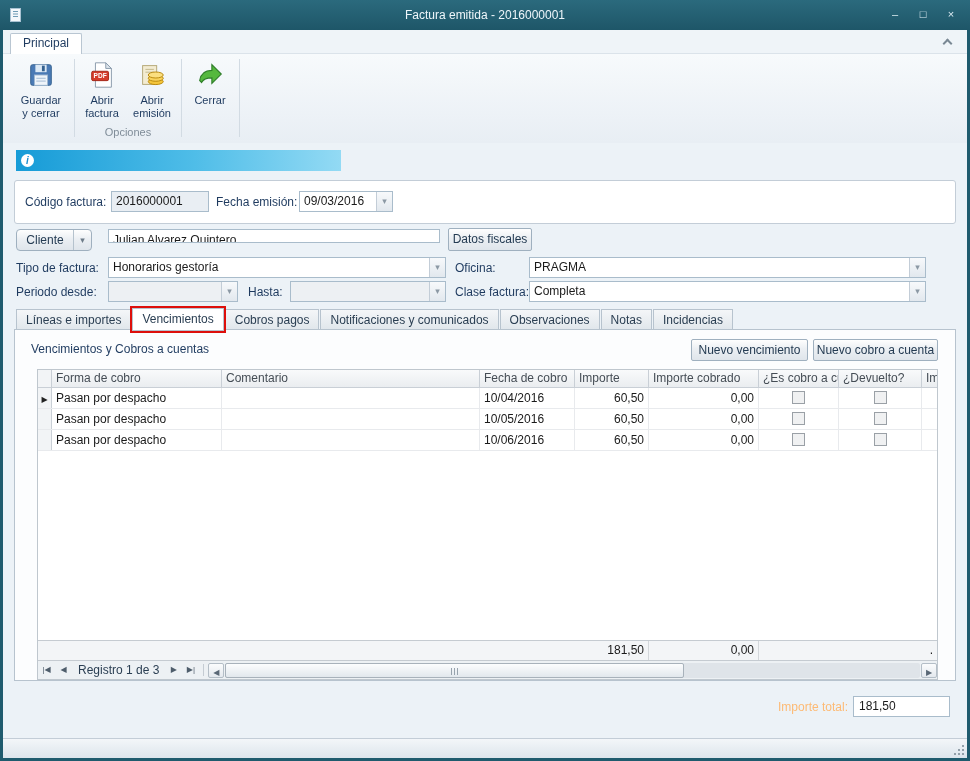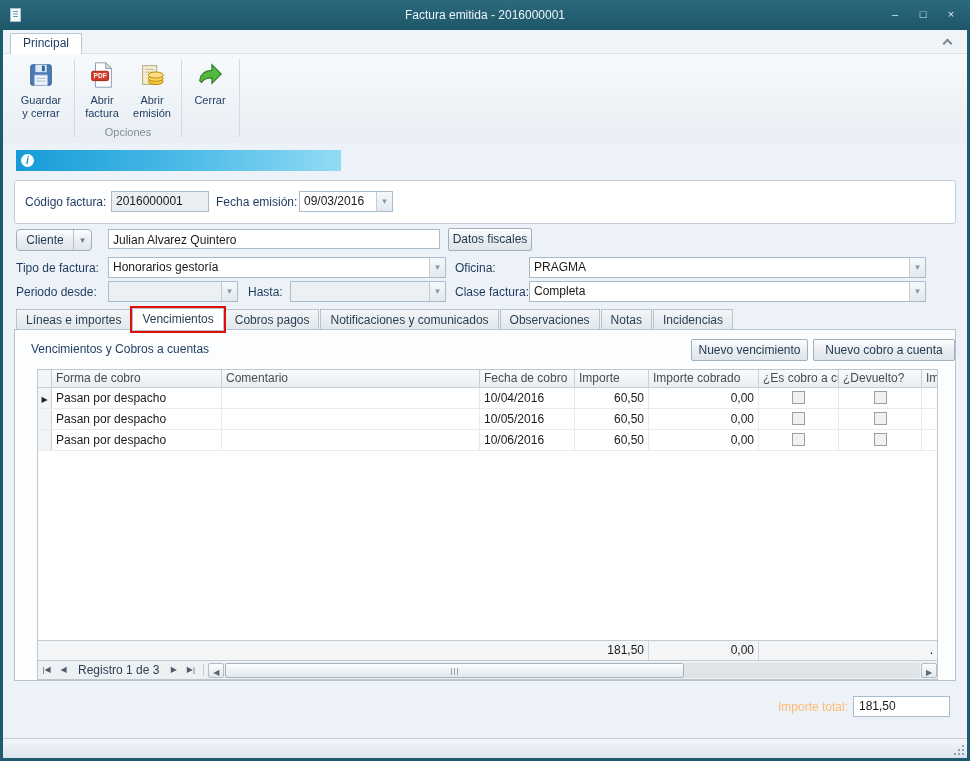--- a/index.html
+++ b/index.html
@@ -270,21 +270,21 @@
     <div class="combo" style="left:284px;top:10px;width:94px;">
       <span class="val">09/03/2016</span>
       <span class="arrow">▾</span>
     </div>
   </div>
 
   <div class="split-btn">
     <span class="main">Cliente</span>
     <span class="drop">▾</span>
   </div>
-  <div class="field" style="left:108px;top:229px;width:332px;height:20px;line-height:20px;">Julian Alvarez Quintero</div>
+  <div class="field" style="left:108px;top:229px;width:332px;height:14px;line-height:20px;">Julian Alvarez Quintero</div>
   <div class="btn" style="left:448px;top:228px;width:84px;height:23px;line-height:21px;">Datos fiscales</div>
 
   <span class="flabel" style="left:16px;top:261px;">Tipo de factura:</span>
   <div class="combo" style="left:108px;top:257px;width:338px;">
     <span class="val">Honorarios gestoría</span>
     <span class="arrow">▾</span>
   </div>
   <span class="flabel" style="left:455px;top:261px;">Oficina:</span>
   <div class="combo" style="left:529px;top:257px;width:397px;">
     <span class="val">PRAGMA</span>
@@ -313,21 +313,21 @@
     <div class="tab">Cobros pagos</div>
     <div class="tab">Notificaciones y comunicados</div>
     <div class="tab">Observaciones</div>
     <div class="tab">Notas</div>
     <div class="tab">Incidencias</div>
   </div>
 
   <div class="panel">
     <span class="panel-title">Vencimientos y Cobros a cuentas</span>
     <div class="btn" style="left:676px;top:9px;width:117px;height:22px;line-height:20px;">Nuevo vencimiento</div>
-    <div class="btn" style="left:798px;top:9px;width:142px;height:22px;line-height:20px;">Nuevo cobro a cuenta</div>
+    <div class="btn" style="left:798px;top:9px;width:125px;height:22px;line-height:20px;">Nuevo cobro a cuenta</div>
 
     <div class="gridwrap">
 
       <div class="ghead">
         <div class="hc c0"></div>
         <div class="hc c1">Forma de cobro</div>
         <div class="hc c2">Comentario</div>
         <div class="hc c3"><span>Fecha de cobro</span><span class="sort">▲</span></div>
         <div class="hc c4">Importe</div>
         <div class="hc c5">Importe cobrado</div>

